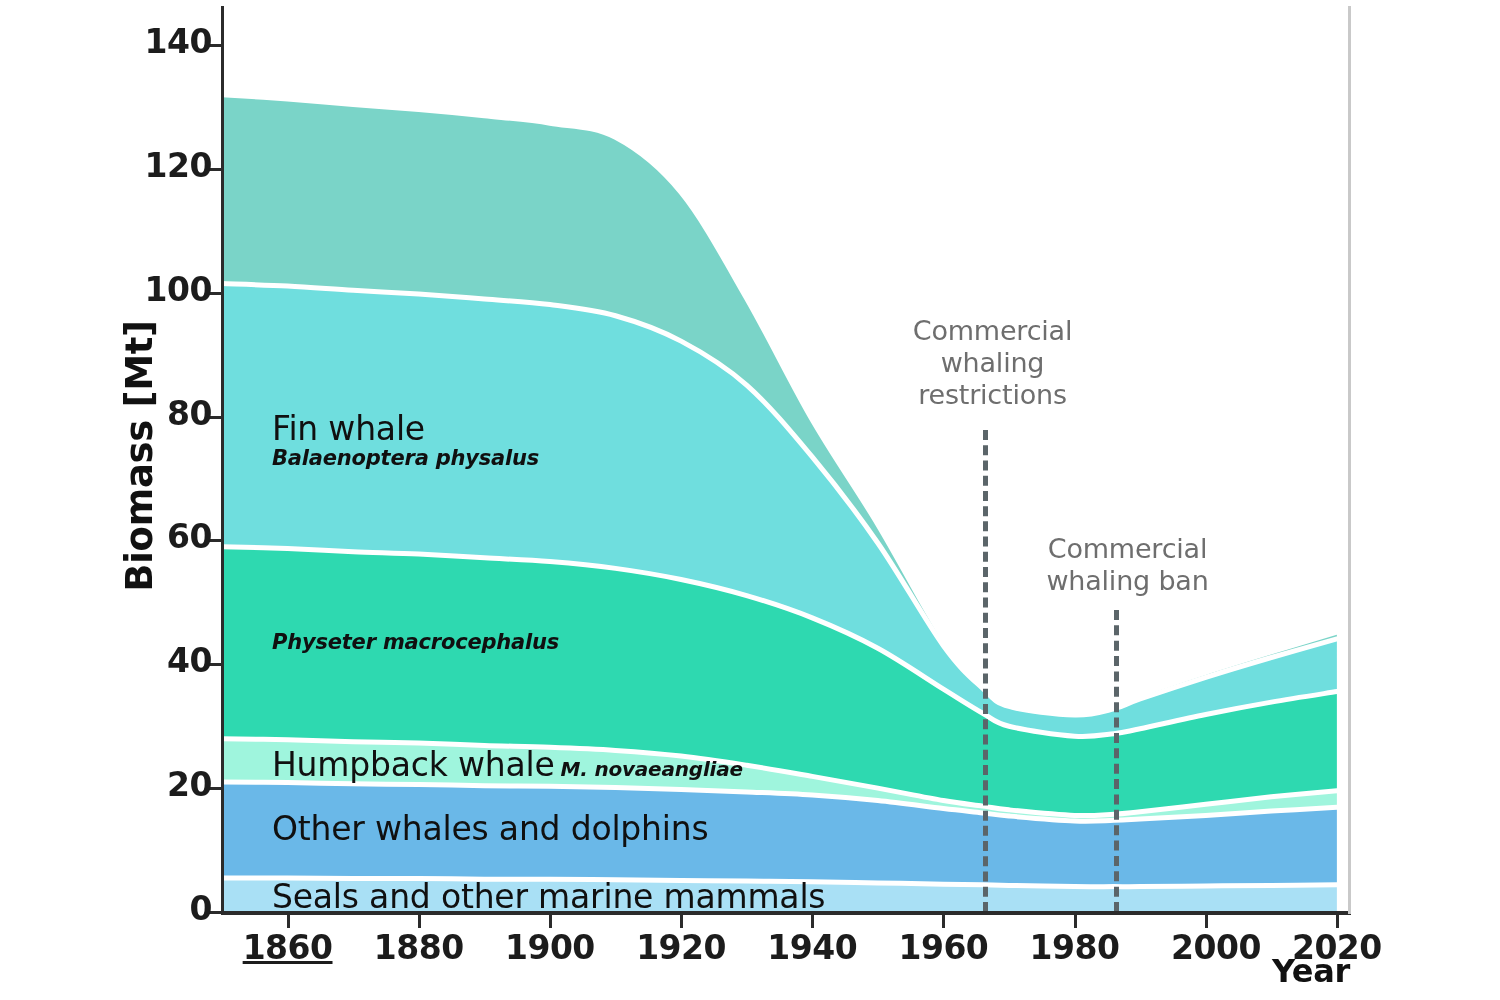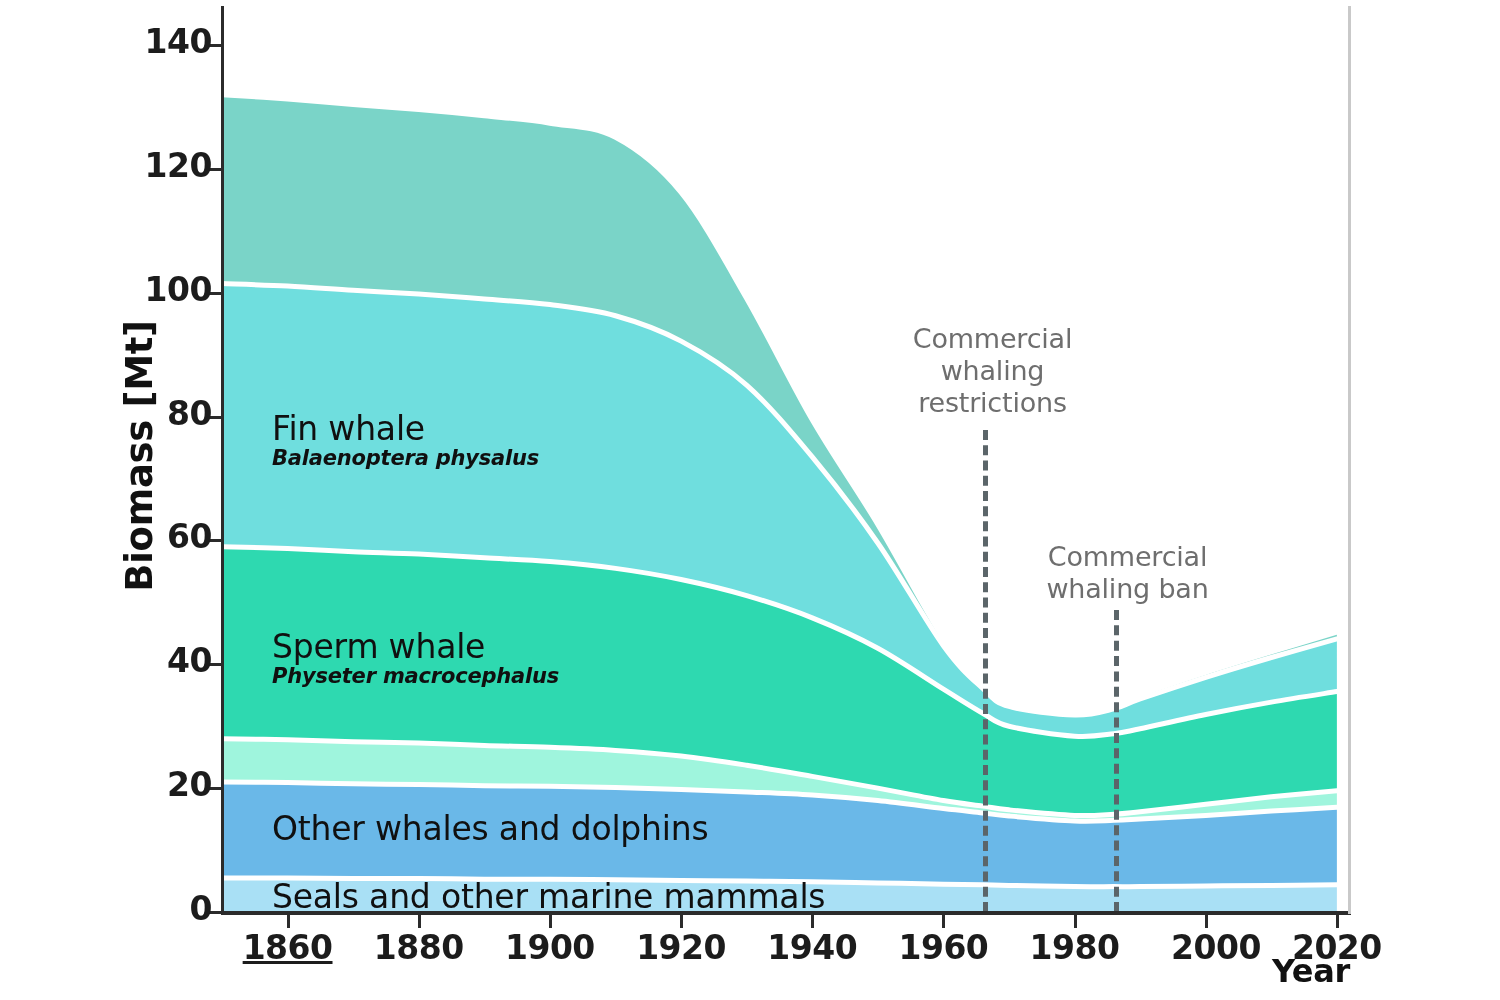--- a/index.html
+++ b/index.html
@@ -107,21 +107,20 @@
   
   .annotation {
     position: absolute;
     color: #6e6e6e;
     font-size: 27px;
     font-weight: 400;
     line-height: 1.18;
     text-align: center;
     white-space: pre-line;
     letter-spacing: -0.2px;
-    margin-top: 8px;
   }
   .vline {
     position: absolute;
     width: 0;
     border-left: 5px dashed #5b6569;
   }
 </style>
 </head>
 <body>
 
@@ -197,24 +196,26 @@
   <div id="y-axis-title">Biomass [Mt]</div>
   <div id="x-axis-title">Year</div>
 
 
   <div class="series-label" style="left:272px; top:412px;">
     <span class="common">Fin whale</span>
     <span class="sci">Balaenoptera physalus</span>
   </div>
 
   <div class="series-label" style="left:272px; top:630px;">
-    <span class="common">Sperm whale</span>
     <span class="sci">Physeter macrocephalus</span>
   </div>
 
+  <div class="series-label inline" style="left:272px; top:748px;">
+    <span class="common">Humpback whale</span><span class="sci">M. novaeangliae</span>
+  </div>
 
   <div class="series-label" style="left:272px; top:812px;">
     <span class="common">Other whales and dolphins</span>
   </div>
 
   <div class="series-label" style="left:272px; top:880px;">
     <span class="common">Seals and other marine mammals</span>
   </div>
 
   <div class="annotation" id="ann-1" style="left:875px; top:315px; width:235px;">Commercial

